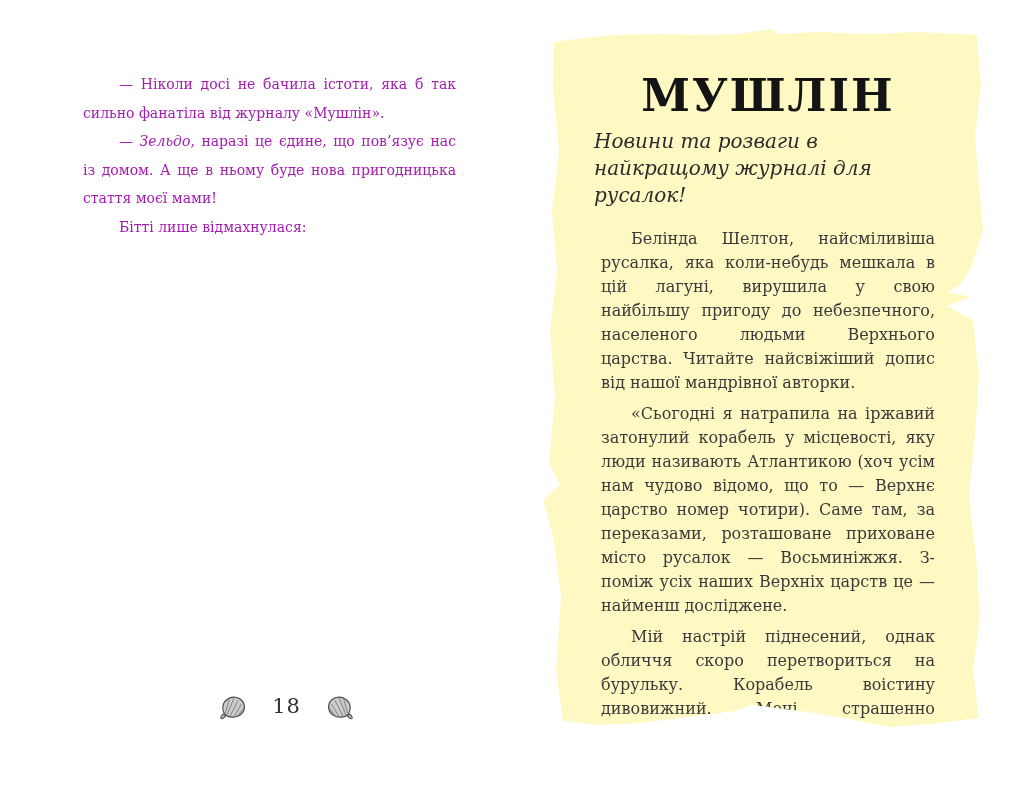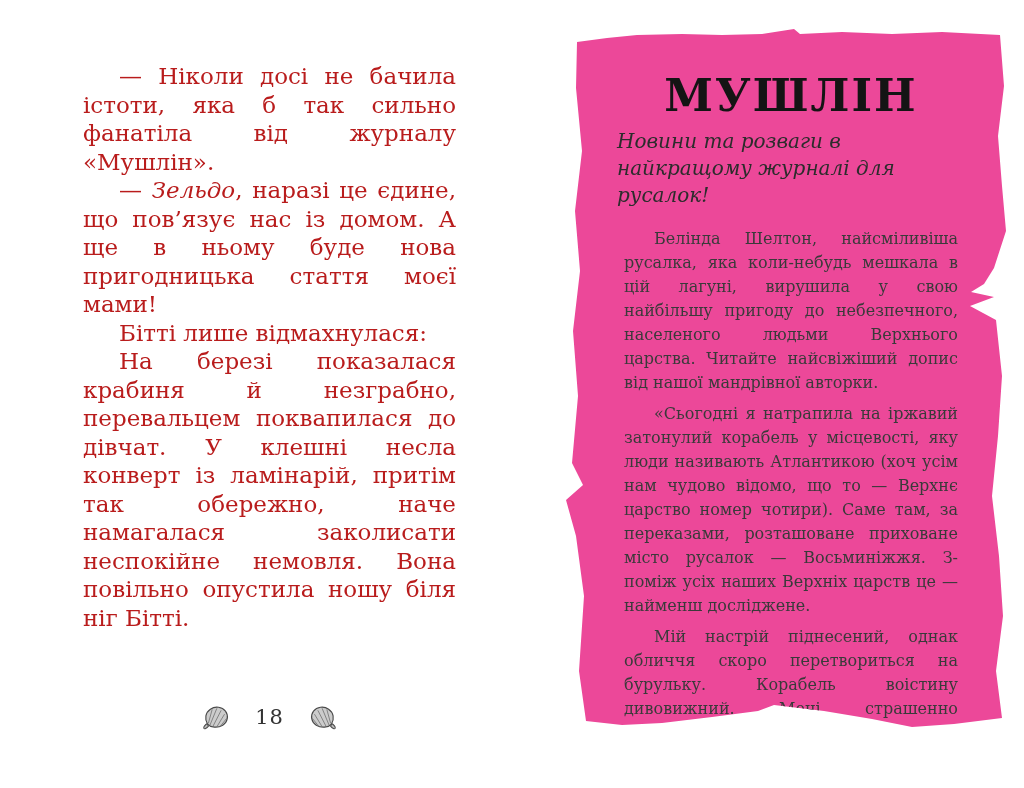--- a/index.html
+++ b/index.html
@@ -6,38 +6,38 @@
   .canvas{
     position:relative;
     width:1024px;height:788px;
     background:#ffffff;
     overflow:hidden;
     font-family:"DejaVu Serif","Liberation Serif",serif;
     color:#262626;
   }
   
   .left-text{
-    position:absolute;left:83px;top:62px;width:373px;
-    font-size:23px;line-height:28.5px;
+    position:absolute;left:83px;top:70px;width:373px;
+    font-size:14px;line-height:28.5px;
     text-align:justify;
-    color:#b91c1c;
+    color:#a21caf;
   }
   .left-text p{margin:0;text-indent:36px;}
   .it{font-style:italic;}
   .page-footer{
-    position:absolute;left:83px;top:694px;width:373px;height:46px;
-    display:flex;align-items:center;justify-content:center;gap:24px;
+    position:absolute;left:100px;top:694px;width:373px;height:46px;
+    display:flex;align-items:flex-start;justify-content:center;gap:24px;
   }
   .pagenum{font-size:21px;color:#333;letter-spacing:1px;}
   .shell{display:inline-flex;width:30px;height:27px;}
   .shell.mirrored{transform:scaleX(-1);}
   
   .clipping{
-    position:absolute;left:562px;top:26px;width:446px;height:708px;
-    background:#ec4899;
+    position:absolute;left:539px;top:26px;width:446px;height:708px;
+    background:#fef9c3;
     clip-path:polygon(
       15px 16px,45px 12px,75px 9px,120px 8px,160px 9px,200px 8px,232px 3px,238px 8px,
       280px 6px,330px 8px,380px 6px,438px 9px,
       442px 60px,436px 110px,440px 160px,444px 205px,432px 242px,422px 258px,409px 266px,
       432px 271px,408px 280px,434px 294px,440px 350px,436px 410px,430px 470px,437px 530px,
       441px 590px,434px 645px,440px 692px,
       392px 698px,350px 701px,310px 693px,262px 685px,212px 679px,196px 685px,150px 691px,
       100px 697px,60px 699px,24px 695px,
       17px 645px,22px 570px,14px 510px,4px 474px,21px 459px,10px 437px,16px 370px,
       11px 305px,18px 245px,13px 185px,20px 125px,14px 62px
@@ -70,21 +70,20 @@
 </head>
 <body>
 
 <div class="canvas">
 
   <section>
     <div class="left-text">
       <p>— Ніколи досі не бачила істоти, яка б так сильно фанатіла від журналу «Мушлін».</p>
       <p><span>— </span><span class="it">Зельдо</span><span>, наразі це єдине, що пов’язує нас із домом. А ще в ньому буде нова пригодницька стаття моєї мами!</span></p>
       <p>Бітті лише відмахнулася:</p>
-      <p>На березі показалася крабиня й незграбно, перевальцем поквапилася до дівчат. У клешні несла конверт із ламінарій, притім так обережно, наче намагалася заколисати неспокійне немовля. Вона повільно опустила ношу біля ніг Бітті.</p>
     </div>
 
     <footer class="page-footer">
       <span class="shell">
         <svg viewBox="0 0 26 24" width="30" height="27" aria-hidden="true">
           <path d="M6.2 19.8 C4.4 21.6 2.8 22.6 2.2 21.5 C1.7 20.4 3.3 18.4 5.4 17.4 Z" fill="#bdbdbd" stroke="#4a4a4a" stroke-width="0.9"></path>
           <path d="M5.5 18 C2.6 13.2 3.6 7.6 8 4.6 C12.4 1.6 18.4 2.5 21.4 6.4 C24.4 10.4 23.5 16 19 18.8 C14.5 21.6 8.4 21 5.5 18 Z" fill="#cccccc" stroke="#4a4a4a" stroke-width="1"></path>
           <path d="M6.2 17.2 L9.6 4.8 M7.6 18.8 L13.8 3.8 M10.2 20 L17.6 5.6 M13.6 20.5 L20.6 9 M16.8 19.8 L22.6 12.6" fill="none" stroke="#7a7a7a" stroke-width="0.8"></path>
         </svg>
       </span>

